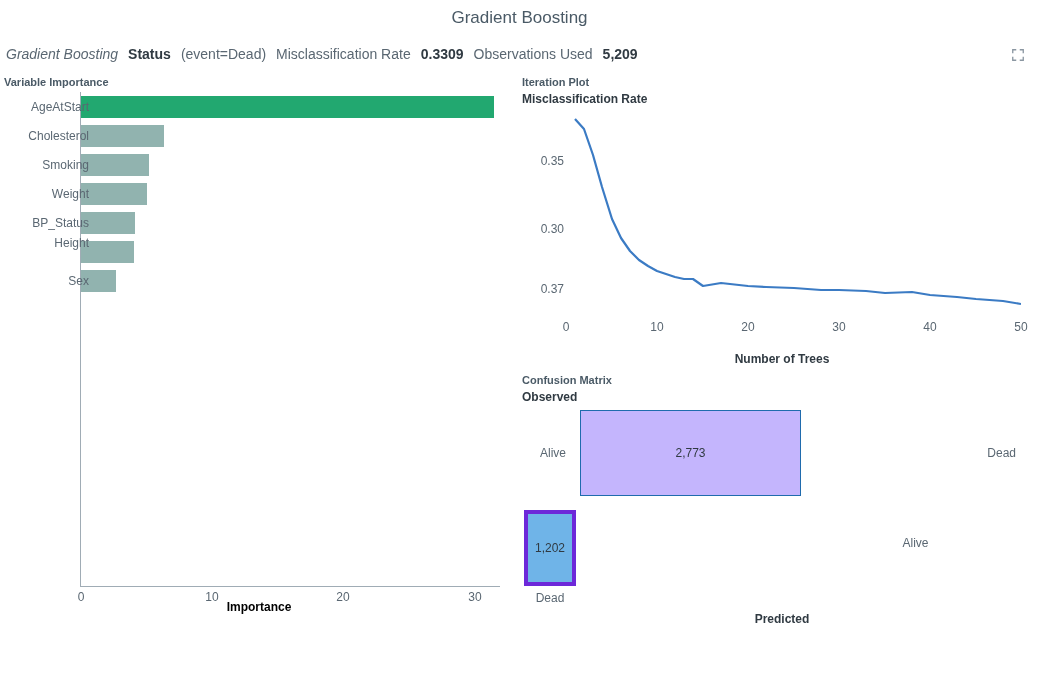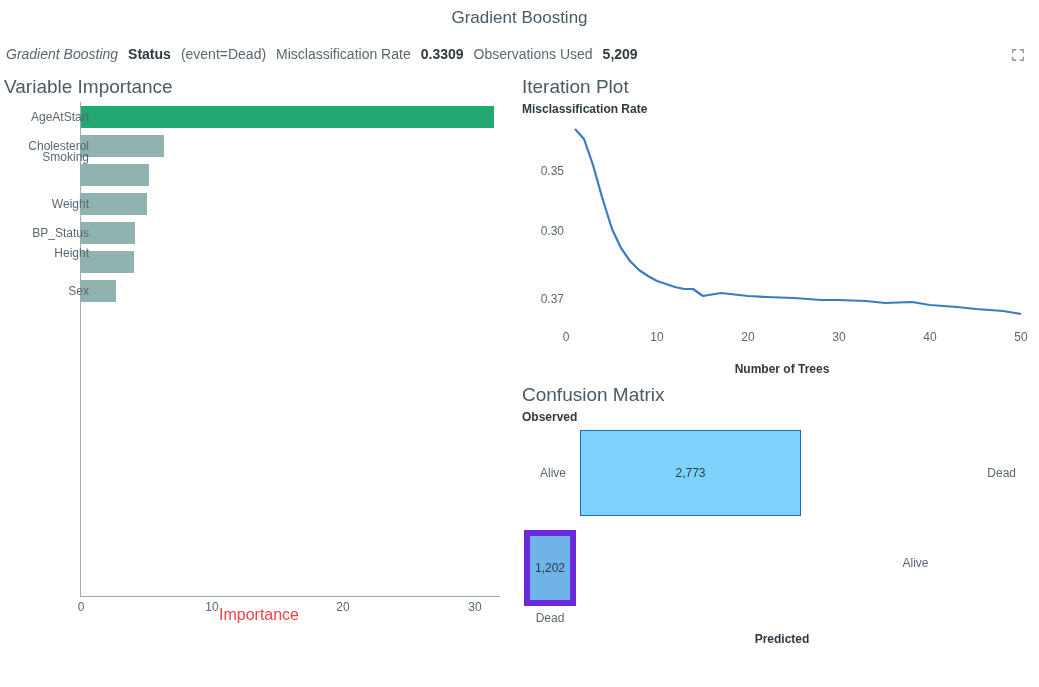--- a/index.html
+++ b/index.html
@@ -40,59 +40,59 @@
   .subheader .bold { font-weight: 600; color: #303a42; text-align: right; }
   .grid {
     display: grid;
     grid-template-columns: 510px 520px;
     grid-template-rows: auto auto;
     column-gap: 8px;
     row-gap: 8px;
     padding: 0 4px;
   }
   .panel-title {
-    font-size: 19px;
+    font-size: 11px;
     color: #4a5a66;
-    font-weight: 400;
+    font-weight: 700;
     margin-bottom: 4px;
   }
   .panel-sub {
     font-size: 12px;
     font-weight: 700;
     color: #303a42;
     margin-bottom: 4px;
   }
 
   
   .vi { grid-column: 1; grid-row: 1 / span 2; position: relative; }
   .vi-chart { position: relative; height: 520px; }
   .vi-plot { position: absolute; left: 76px; top: 0; width: 420px; height: 495px; border-left: 1px solid #a0acb5; border-bottom: 1px solid #a0acb5; }
   .vi-bar { position: absolute; height: 22px; background: #91b3af; }
   .vi-bar.sel { background: #22a870; }
   .vi-label { position: absolute; right: 425px; text-align: right; font-size: 12px; color: #5a6772; }
   .vi-tick { position: absolute; bottom: -18px; font-size: 12px; color: #5a6772; transform: translateX(-50%); }
-  .vi-xlabel { position: absolute; bottom: -2px; left: 50%; transform: translateX(-50%); font-weight: 400; font-size: 16px; color: #ef4444; }
+  .vi-xlabel { position: absolute; bottom: -2px; left: 50%; transform: translateX(-50%); font-weight: 700; font-size: 12px; color: #000000; }
 
   
   .ip { grid-column: 2; grid-row: 1; }
   .ip-chart { position: relative; width: 504px; height: 240px; text-align: center; }
   .ip-plot { position: absolute; left: 44px; top: 0; width: 455px; height: 205px; }
   .ip-ytick { position: absolute; right: 462px; font-size: 12px; color: #5a6772; transform: translateY(-50%); }
   .ip-xtick { position: absolute; top: 210px; font-size: 12px; color: #5a6772; transform: translateX(-50%); }
   .ip-xlabel { text-align: center; font-weight: 700; font-size: 12px; color: #303a42; margin-top: 2px; }
 
   
   .cm { grid-column: 2; grid-row: 2; }
   .cm-wrap { display: grid; grid-template-columns: 56px 225px 225px; grid-template-rows: 90px 90px 20px; gap: 0; }
   .cm-cell { display: flex; align-items: center; justify-content: center; font-size: 12px; color: #303a42; margin: 2px; }
   .cm-rowlabel { font-size: 12px; color: #5a6772; justify-content: flex-end; padding-right: 10px; }
   .cm-collabel { font-size: 12px; color: #5a6772; }
   .cm-xlabel { grid-column: 2 / span 2; text-align: center; font-weight: 700; font-size: 12px; color: #303a42; margin-top: 4px; }
-  .c-hi  { background: #7dd3fc; border: 1px solid #1f6bad; }
-  .c-mid { background: #6fb4e8; border: 6px solid #6d28d9; margin-top: 12px; }
+  .c-hi  { background: #c4b5fd; border: 1px solid #1f6bad; }
+  .c-mid { background: #6fb4e8; border: 4px solid #6d28d9; margin-top: 12px; }
   .c-lo1 { background: #9ccdf1; border: 1px solid #7bb8e4; }
   .c-lo2 { background: #bcdcf6; border: 1px solid #9ccdf1; }
 </style>
 </head>
 <body>
 
 <div class="title">Gradient Boosting</div>
 
 <div class="expand-icon">
   <svg viewBox="0 0 16 16" fill="none" stroke="#8a96a1" stroke-width="1.5">
@@ -129,41 +129,41 @@
         <div class="vi-bar" style="top:178px;width:35px"></div>
 
         <span class="vi-tick" style="left:0px">0</span>
         <span class="vi-tick" style="left:131px">10</span>
         <span class="vi-tick" style="left:262px">20</span>
         <span class="vi-tick" style="left:394px">30</span>
       </div>
 
       <span class="vi-label" style="top:8px">AgeAtStart</span>
       <span class="vi-label" style="top:37px">Cholesterol</span>
-      <span class="vi-label" style="top:48px">Smoking</span>
+      <span class="vi-label" style="top:66px">Smoking</span>
       <span class="vi-label" style="top:95px">Weight</span>
       <span class="vi-label" style="top:124px">BP_Status</span>
       <span class="vi-label" style="top:144px">Height</span>
       <span class="vi-label" style="top:182px">Sex</span>
       <div class="vi-xlabel">Importance</div>
     </div>
   </div>
 
   <div class="ip">
     <div class="panel-title">Iteration Plot</div>
     <div class="panel-sub">Misclassification Rate</div>
     <div class="ip-chart">
       <div class="ip-plot">
         <svg width="455" height="205" viewBox="0 0 455 205">
 
           <polyline fill="none" stroke="#3b7bc4" stroke-width="2.2" stroke-linejoin="round" points="9,9 18,19 27,45 36,77 46,109 55,128 64,141 73,150 82,156 91,161 100,164 109,167 118,169 127,169 137,176 155,173 182,176 200,177 228,178 255,180 273,180 300,181 319,183 346,182 364,185 391,187 410,189 437,191 455,194"></polyline>
         </svg>
       </div>
       <span class="ip-ytick" style="top:51px">0.35</span>
-      <span class="ip-ytick" style="top:111px">0.30</span>
+      <span class="ip-ytick" style="top:119px">0.30</span>
       <span class="ip-ytick" style="top:179px">0.37</span>
       <span class="ip-xtick" style="left:44px">0</span>
       <span class="ip-xtick" style="left:135px">10</span>
       <span class="ip-xtick" style="left:226px">20</span>
       <span class="ip-xtick" style="left:317px">30</span>
       <span class="ip-xtick" style="left:408px">40</span>
       <span class="ip-xtick" style="left:499px">50</span>
     </div>
     <div class="ip-xlabel">Number of Trees</div>
   </div>

